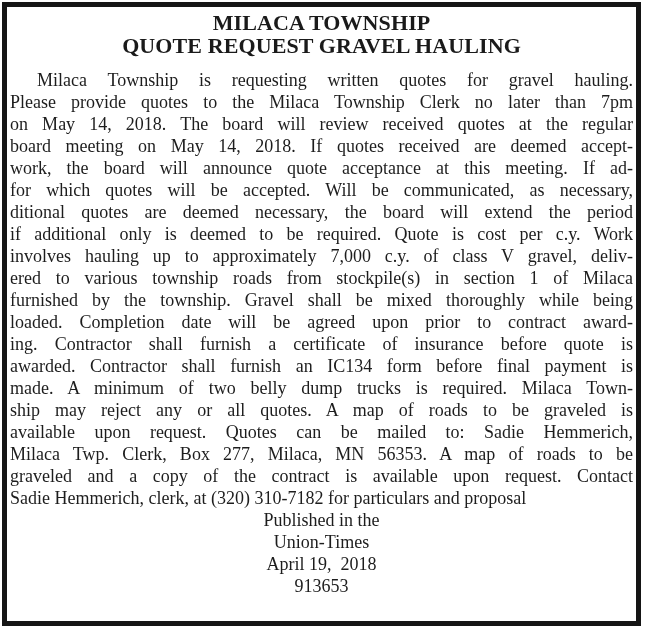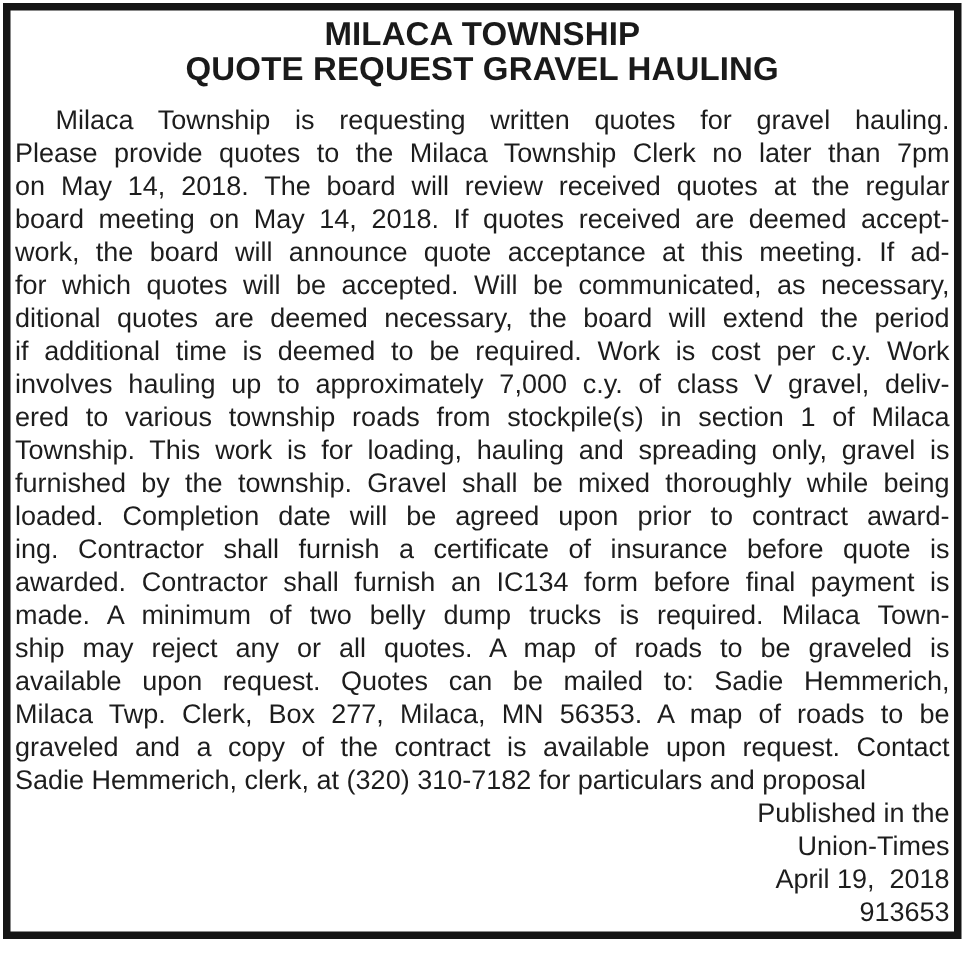--- a/index.html
+++ b/index.html
@@ -5,21 +5,21 @@
   html, body {
     margin: 0;
     padding: 0;
     background: #ffffff;
   }
   .page {
     position: relative;
     width: 645px;
     height: 628px;
     background: #ffffff;
-    font-family: Liberation Sans, sans-serif;
+    font-family: Liberation Serif, serif;
     color: #1d1d1d;
     overflow: hidden;
   }
   .notice-frame {
     position: absolute;
     left: 2px;
     top: 2px;
     right: 4px;
     bottom: 2px;
     border: 5px solid #151515;
@@ -51,21 +51,21 @@
   }
   .body-line:first-child {
     text-indent: 27px;
   }
   .body-line:last-child {
     text-align-last: left;
   }
   .footer {
     font-size: 18px;
     line-height: 22px;
-    text-align: right;
+    text-align: center;
   }
   .footer-line {
     white-space: pre;
     color: #1d1d1d;
   }
 </style>
 </head>
 <body>
 
 <div class="page">
@@ -77,24 +77,23 @@
     </div>
 
     <div class="body-text">
         <div class="body-line">Milaca Township is requesting written quotes for gravel hauling.</div>
         <div class="body-line">Please provide quotes to the Milaca Township Clerk no later than 7pm</div>
         <div class="body-line">on May 14, 2018. The board will review received quotes at the regular</div>
         <div class="body-line">board meeting on May 14, 2018. If quotes received are deemed accept-</div>
         <div class="body-line">work, the board will announce quote acceptance at this meeting. If ad-</div>
         <div class="body-line">for which quotes will be accepted. Will be communicated, as necessary,</div>
         <div class="body-line">ditional quotes are deemed necessary, the board will extend the period</div>
-        <div class="body-line">if additional time is deemed to be required.  Work is cost per c.y.  Work</div>
+        <div class="body-line">if additional only is deemed to be required.  Quote is cost per c.y.  Work</div>
         <div class="body-line">involves hauling up to approximately 7,000 c.y. of class V gravel, deliv-</div>
         <div class="body-line">ered to various township roads from stockpile(s) in section 1 of Milaca</div>
-        <div class="body-line">Township. This work is for loading, hauling and spreading only, gravel is</div>
         <div class="body-line">furnished by the township. Gravel shall be mixed thoroughly while being</div>
         <div class="body-line">loaded.   Completion date will be agreed upon prior to contract award-</div>
         <div class="body-line">ing.  Contractor shall furnish a certificate of insurance before quote is</div>
         <div class="body-line">awarded. Contractor shall furnish an IC134 form before final payment is</div>
         <div class="body-line">made.  A minimum of two belly dump trucks is required.  Milaca Town-</div>
         <div class="body-line">ship may reject any or all quotes.  A map of roads to be graveled is</div>
         <div class="body-line">available upon request. Quotes can be mailed to: Sadie Hemmerich,</div>
         <div class="body-line">Milaca Twp. Clerk, Box 277, Milaca, MN 56353.  A map of roads to be</div>
         <div class="body-line">graveled and a copy of the contract is available upon request. Contact</div>
         <div class="body-line">Sadie Hemmerich, clerk, at (320) 310-7182 for particulars and proposal</div>

